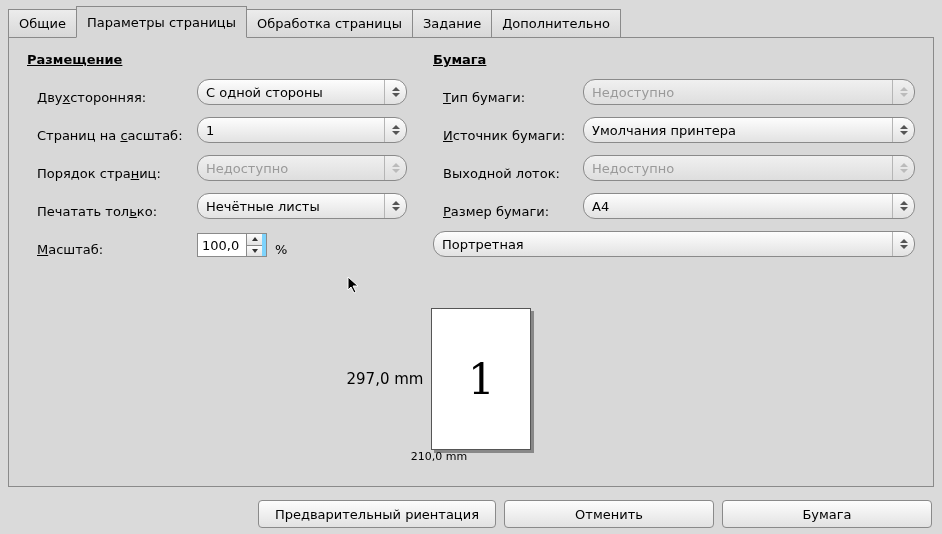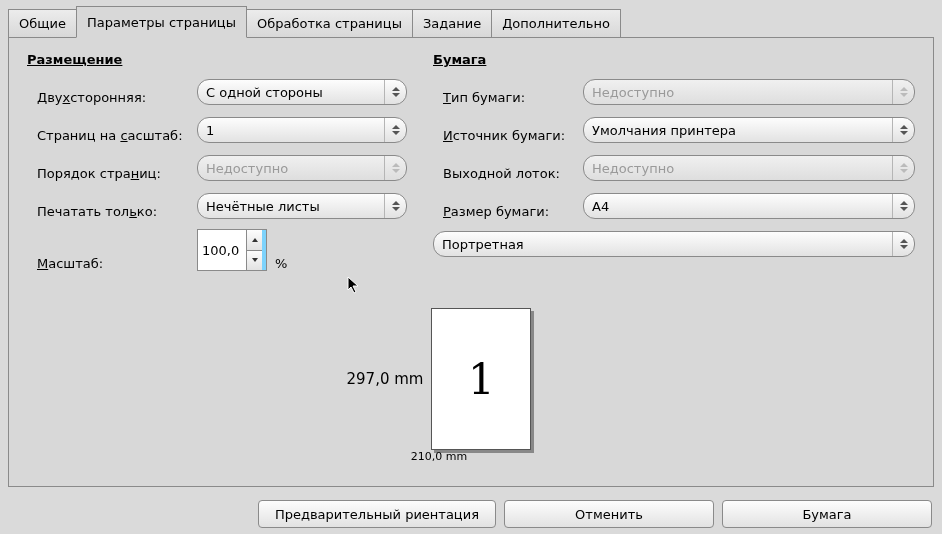--- a/index.html
+++ b/index.html
@@ -99,21 +99,21 @@
   width: 0; height: 0;
   border-left: 4px solid transparent;
   border-right: 4px solid transparent;
 }
 .updown::before { border-bottom: 4px solid #555; }
 .updown::after { border-top: 4px solid #555; }
 .combo.disabled .updown::before { border-bottom-color: #bbb; }
 .combo.disabled .updown::after { border-top-color: #bbb; }
 .spin {
   width: 70px;
-  height: 42px;
+  height: 24px;
   display: flex;
   border: 1px solid #8a8a8a;
   background: #7dd3fc;
 }
 .spin input {
   border: none;
   width: 48px;
   padding: 0 4px;
   font-size: 13px;
   font-family: inherit;

